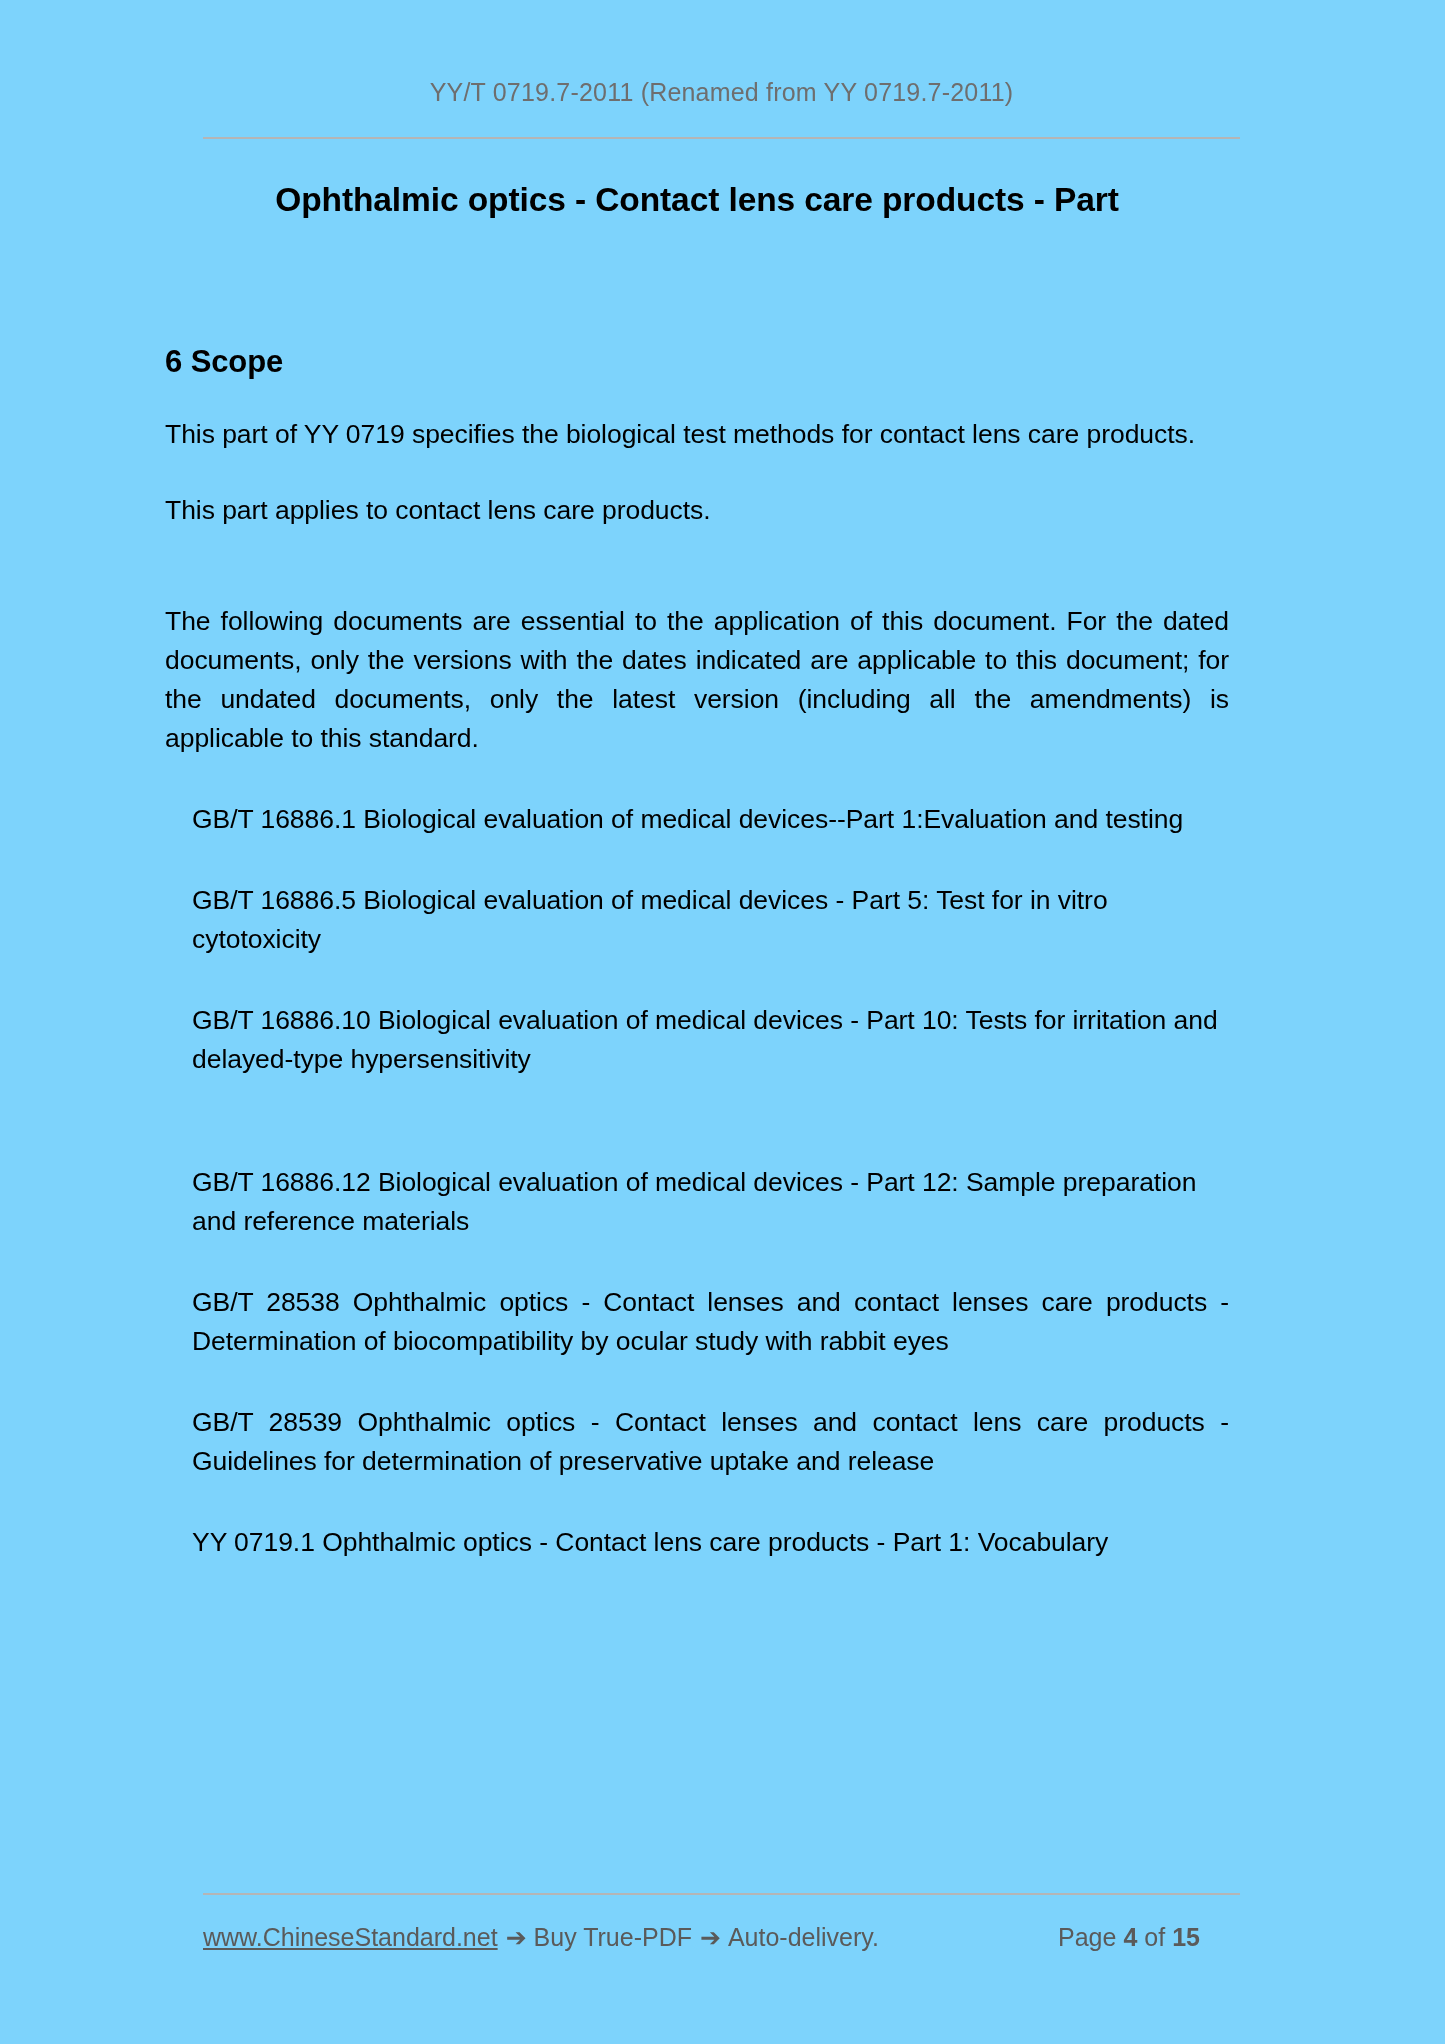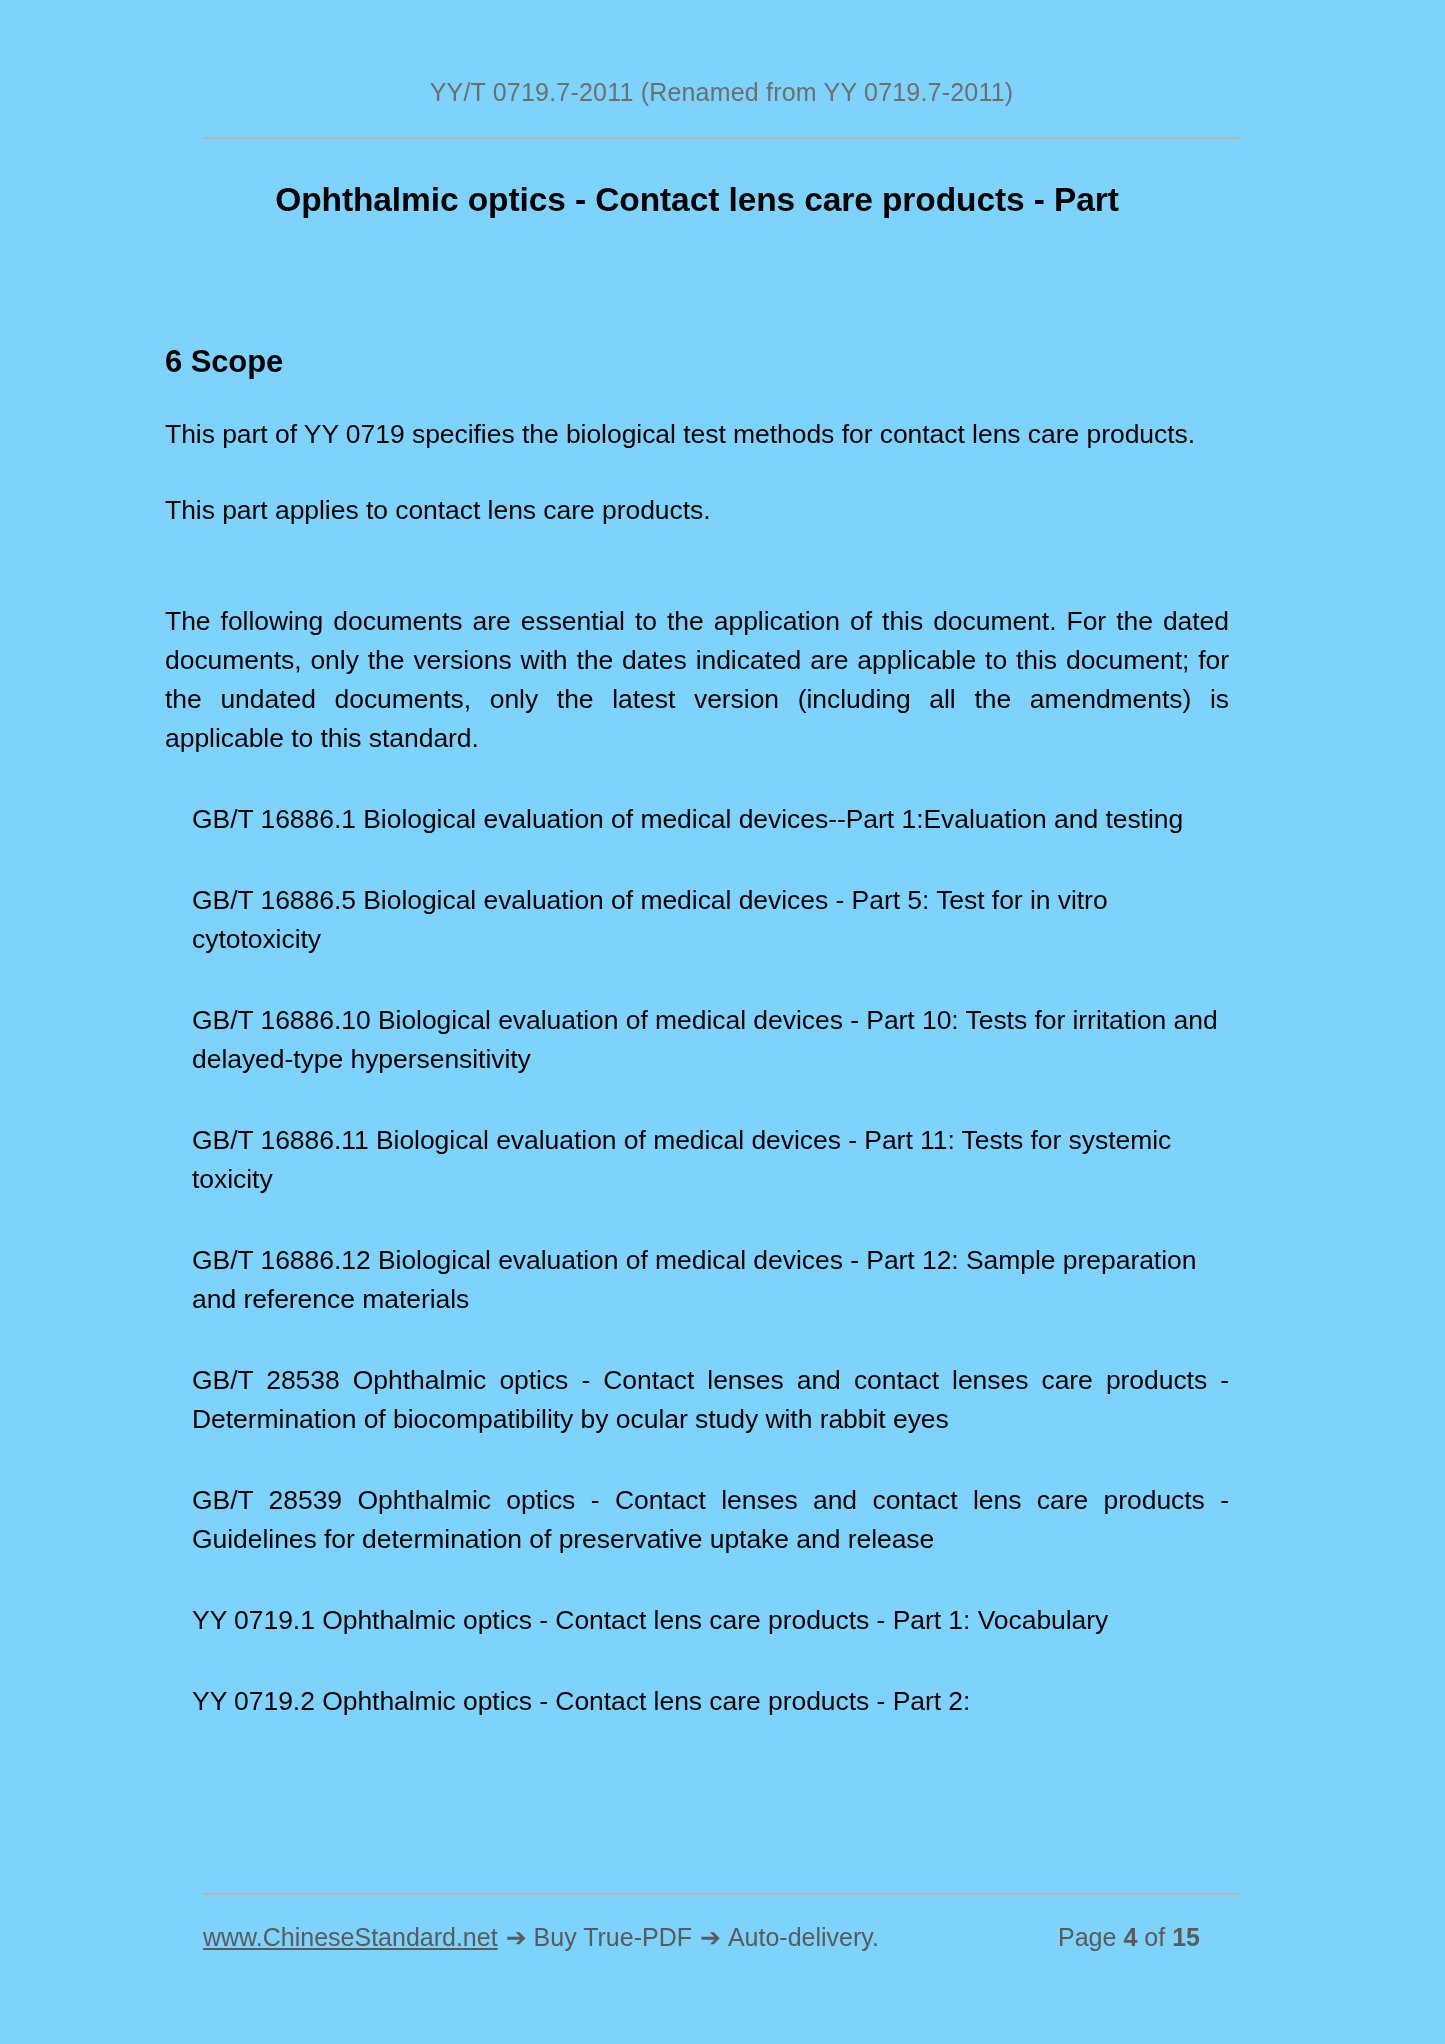--- a/index.html
+++ b/index.html
@@ -191,36 +191,34 @@
 
     <p class="ref-item">GB/T 16886.1 Biological evaluation of medical devices--Part 1:Evaluation and testing</p>
     <div class="gap-ref"></div>
 
     <p class="ref-item left">GB/T 16886.5 Biological evaluation of medical devices - Part 5: Test for in vitro cytotoxicity</p>
     <div class="gap-ref"></div>
 
     <p class="ref-item left">GB/T 16886.10 Biological evaluation of medical devices - Part 10: Tests for irritation and delayed-type hypersensitivity</p>
     <div class="gap-ref"></div>
 
-    <p class="ref-item left">GB/T 16886.11 Biological evaluation of medical devices - Part 11: Tests for systemic toxicity</p>
     <div class="gap-ref"></div>
 
     <p class="ref-item left">GB/T 16886.12 Biological evaluation of medical devices - Part 12: Sample preparation and reference materials</p>
     <div class="gap-ref"></div>
 
     <p class="ref-item">GB/T 28538 Ophthalmic optics - Contact lenses and contact lenses care products - Determination of biocompatibility by ocular study with rabbit eyes</p>
     <div class="gap-ref"></div>
 
     <p class="ref-item">GB/T 28539 Ophthalmic optics - Contact lenses and contact lens care products - Guidelines for determination of preservative uptake and release</p>
     <div class="gap-ref"></div>
 
     <p class="ref-item">YY 0719.1 Ophthalmic optics - Contact lens care products - Part 1: Vocabulary</p>
     <div class="gap-ref"></div>
 
-    <p class="ref-item">YY 0719.2 Ophthalmic optics - Contact lens care products - Part 2:</p>
 
   </div>
 
   <div class="footer-rule"></div>
   <div class="page-footer">
     <div class="footer-left">
       <span class="footer-link">www.ChineseStandard.net</span>
       <span class="footer-arrow">➔</span>
       <span>Buy True-PDF</span>
       <span class="footer-arrow">➔</span>

